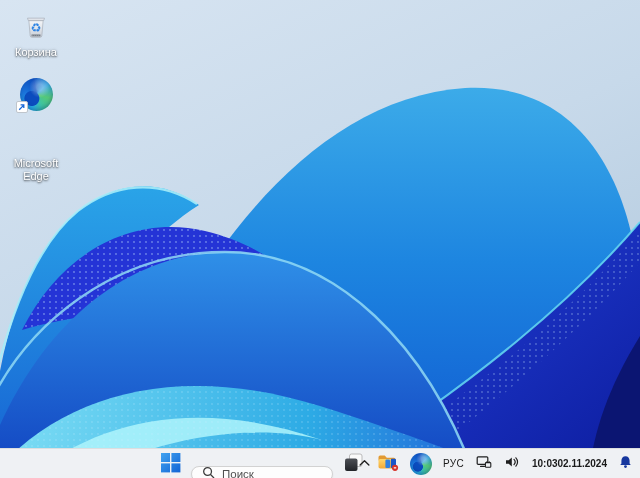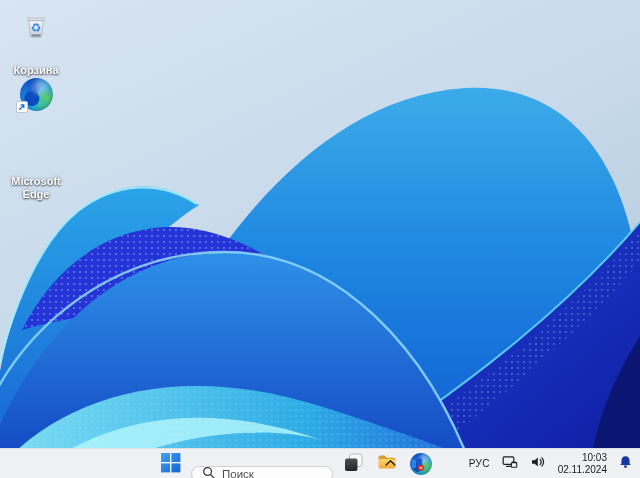--- a/index.html
+++ b/index.html
@@ -4,39 +4,39 @@
 <title>Windows 11 Desktop</title>
 <style>
   html,body{margin:0;padding:0;background:#222;}
   *{box-sizing:border-box;font-family:"Liberation Sans",sans-serif;-webkit-user-select:none;user-select:none;}
   .stage{position:relative;width:640px;height:478px;overflow:hidden;background:#c9dbec;}
   .wallpaper{position:absolute;inset:0;display:block;}
 
   
   .desk-icon{position:absolute;left:2px;width:68px;display:flex;flex-direction:column;align-items:center;background:none;border:0;padding:2px 0;cursor:default;}
   .desk-icon .glyph{width:36px;height:36px;display:flex;align-items:center;justify-content:center;position:relative;}
-  .desk-icon .lbl{margin-top:20px;font-size:11px;line-height:1.15;color:#ffffff;text-shadow:0 1px 2px rgba(0,0,0,.65),0 0 3px rgba(0,0,0,.35);font-weight:bold;}
+  .desk-icon .lbl{margin-top:2px;font-size:11px;line-height:1.15;color:#ffffff;text-shadow:0 1px 2px rgba(0,0,0,.65),0 0 3px rgba(0,0,0,.35);}
   .edgeball{width:33px;height:33px;border-radius:50%;
     background:
       radial-gradient(circle at 60% 28%, rgba(255,255,255,.35) 0 10%, rgba(255,255,255,0) 34%),
       radial-gradient(circle at 36% 62%, #0b4cbe 0 24%, rgba(11,76,190,0) 27%),
       conic-gradient(from 200deg at 50% 50%, #27aee8, #1b74dc 80deg, #0d4fc0 150deg, #2f9fe0 205deg, #55c878 265deg, #3fc4a2 315deg, #27aee8 360deg);
     box-shadow:inset 0 -2px 4px rgba(0,30,90,.35);}
   .edgeball.small{width:22px;height:22px;}
   .shortcut-badge{position:absolute;left:-2px;bottom:-1px;width:12px;height:12px;background:#fff;border:1px solid #bfc5cc;border-radius:2px;display:flex;align-items:center;justify-content:center;}
 
   
   .taskbar{position:absolute;left:0;top:448px;width:640px;height:30px;background:#eff1f4;border-top:1px solid rgba(0,0,0,.08);}
   .tb-center{position:absolute;left:158px;top:0;height:100%;display:flex;align-items:center;gap:8px;}
   .tb-tray{position:absolute;right:6px;top:0;height:100%;display:flex;align-items:center;gap:8px;}
   .tb-btn{background:none;border:0;padding:2px;display:flex;align-items:center;justify-content:center;border-radius:4px;cursor:default;}
   .search-pill{display:flex;align-items:center;gap:7px;width:142px;height:16px;background:#fdfdfd;border:1px solid #d2d2d2;border-radius:13px;padding:0 10px;box-shadow:0 1px 2px rgba(0,0,0,.07);cursor:default;margin-top:20px;}
   .search-pill .ph{font-size:11.5px;color:#505050;}
   .lang{font-size:10px;color:#1a1a1a;letter-spacing:.3px;padding-left:32px;}
-  .clock{display:flex;flex-direction:column;align-items:flex-end;justify-content:center;font-size:10px;line-height:11.5px;color:#1a1a1a;}
+  .clock{display:flex;flex-direction:row;align-items:flex-end;justify-content:center;font-size:10px;line-height:11.5px;color:#1a1a1a;font-weight:bold;}
 </style>
 </head>
 <body>
 
 <div class="stage">
 
   <svg class="wallpaper" viewBox="0 0 640 478" preserveAspectRatio="none" aria-hidden="true">
     <defs>
       <linearGradient id="bg" x1="0" y1="0" x2="0.6" y2="1">
         <stop offset="0" stop-color="#d8e5f2"></stop>

